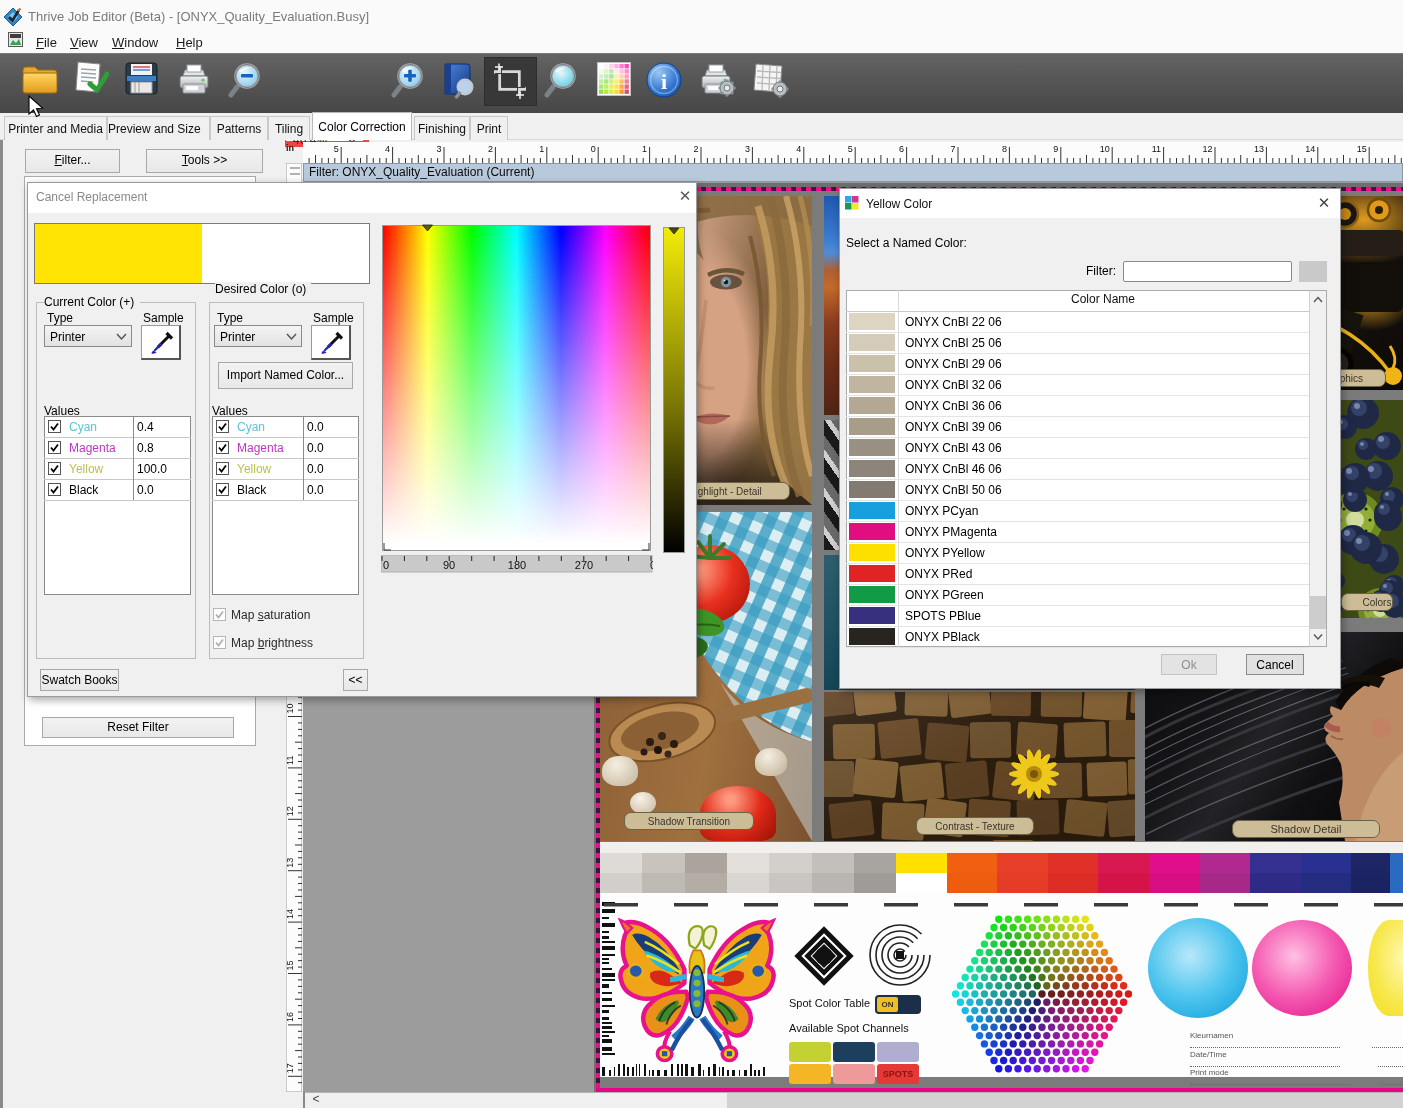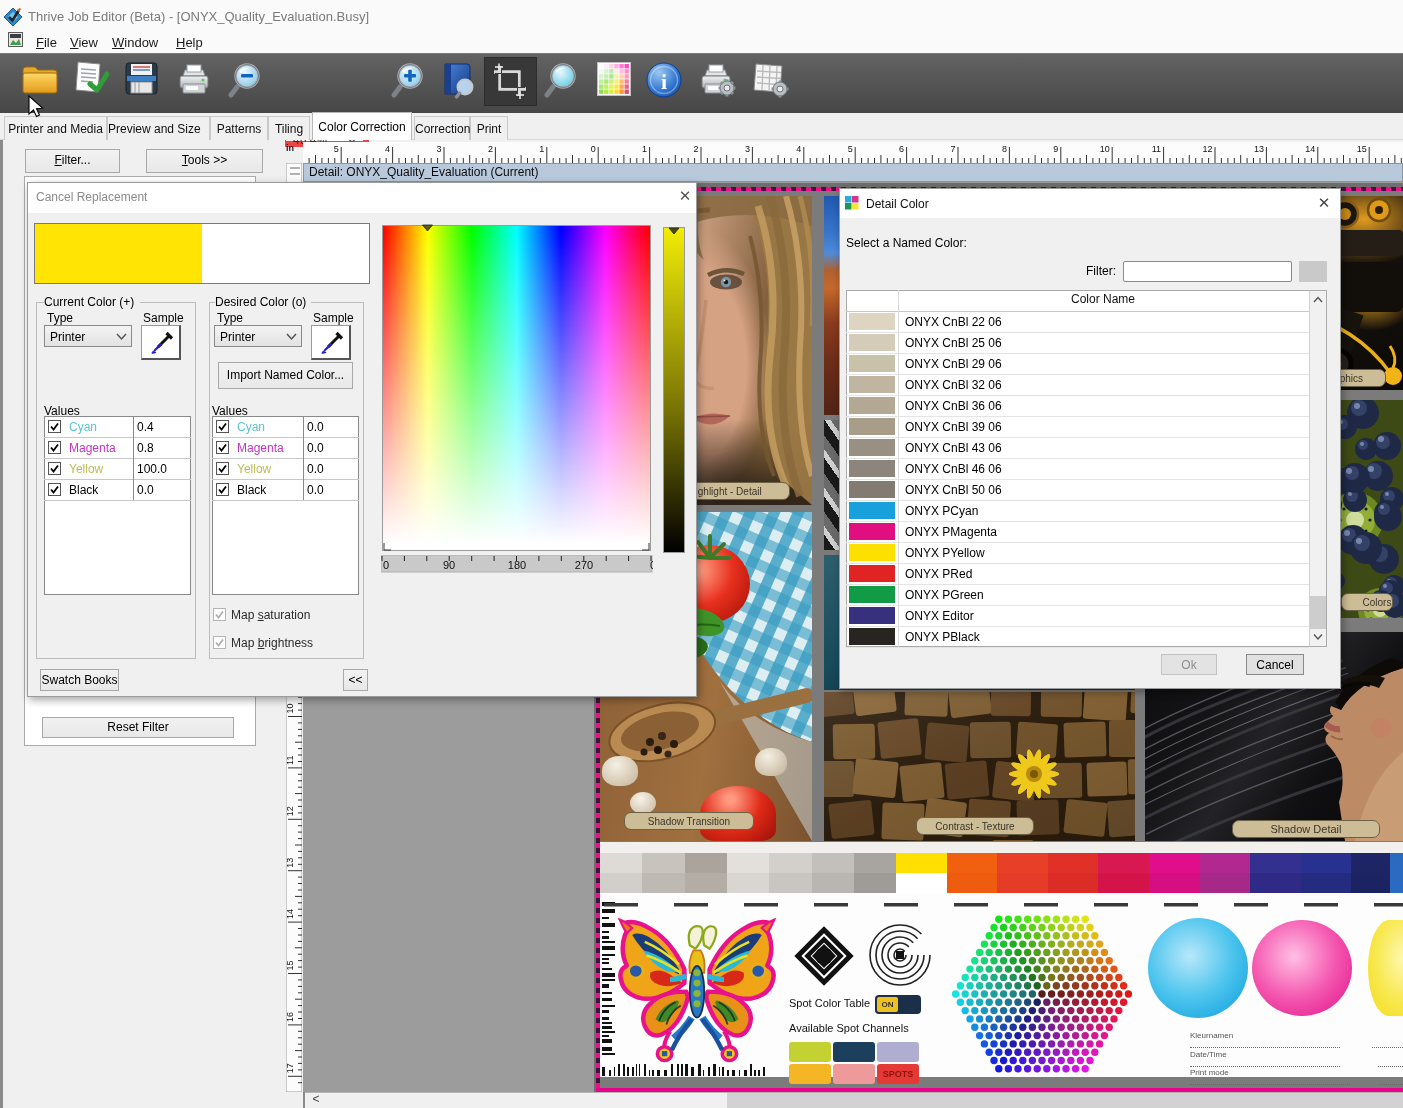--- a/index.html
+++ b/index.html
@@ -258,21 +258,21 @@
 <div style="left:210px;top:116px;width:58px;height:24px;background:#f0f0f0;border:1px solid #c9c9c9;border-bottom:none;">
     <span style="position:absolute;left:0;right:0;top:5px;text-align:center;font-size:12px;color:#111;">Patterns</span>
   </div>
 <div style="left:268px;top:116px;width:42px;height:24px;background:#f0f0f0;border:1px solid #c9c9c9;border-bottom:none;">
     <span style="position:absolute;left:0;right:0;top:5px;text-align:center;font-size:12px;color:#111;">Tiling</span>
   </div>
 <div style="left:312px;top:112px;width:100px;height:28px;background:#fff;border:1px solid #b8b8b8;border-bottom:none;z-index:3;">
     <span style="position:absolute;left:0;right:0;top:7px;text-align:center;font-size:12px;">Color Correction</span>
   </div>
 <div style="left:414px;top:116px;width:56px;height:24px;background:#f0f0f0;border:1px solid #c9c9c9;border-bottom:none;">
-    <span style="position:absolute;left:0;right:0;top:5px;text-align:center;font-size:12px;color:#111;">Correction</span>
+    <span style="position:absolute;left:0;right:0;top:5px;text-align:center;font-size:12px;color:#111;">Finishing</span>
   </div>
 <div style="left:470px;top:116px;width:38px;height:24px;background:#f0f0f0;border:1px solid #c9c9c9;border-bottom:none;">
     <span style="position:absolute;left:0;right:0;top:5px;text-align:center;font-size:12px;color:#111;">Print</span>
   </div>
 <div style="left:0px;top:140px;width:285px;height:968px;background:#f0f0f0;border-left:3px solid #8a8a8a;"></div>
 <div style="left:24px;top:176px;width:232px;height:570px;background:#fff;border:1px solid #ababab;"></div>
 <div class="btn" style="left:42px;top:717px;width:192px;height:21px;"></div>
 <div style="left:42px;top:717px;width:192px;height:21px;border:none;background:none;text-align:center;padding-top:3px;font-size:12px;">Reset Filter</div>
 <div class="btn" style="left:25px;top:149px;width:95px;height:24px;"></div>
 <div style="left:25px;top:149px;width:95px;height:24px;border:none;background:none;text-align:center;padding-top:4px;"><u>F</u>ilter...</div>
@@ -1548,31 +1548,31 @@
 <div style="left:1190px;top:1038px;width:150px;height:10px;border-bottom:1.5px dotted #6a6a6a;"></div>
 <div style="left:1190px;top:1057px;width:150px;height:10px;border-bottom:1.5px dotted #6a6a6a;"></div>
 <div style="left:1190px;top:1075px;width:160px;height:10px;border-bottom:1.5px dotted #6a6a6a;"></div>
 <div style="left:1372px;top:1038px;width:31px;height:10px;border-bottom:1.5px dotted #6a6a6a;"></div>
 <div style="left:1378px;top:1057px;width:25px;height:10px;border-bottom:1.5px dotted #6a6a6a;"></div>
 <div style="left:1380px;top:1075px;width:23px;height:10px;border-bottom:1.5px dotted #6a6a6a;"></div>
 <div style="left:1190px;top:1031px;width:60px;height:10px;font-size:8px;color:#555;">Kleurnamen</div>
 <div style="left:1190px;top:1050px;width:50px;height:10px;font-size:8px;color:#555;">Date/Time</div>
 <div style="left:1190px;top:1068px;width:55px;height:10px;font-size:8px;color:#555;">Print mode</div>
 <div style="left:303px;top:163px;width:1100px;height:19px;background:#b9c9dc;border:1px solid #8896a6;"></div>
-<div style="left:309px;top:165px;width:500px;height:15px;font-size:12px;color:#0a0a0a;">Detail: ONYX_Quality_Evaluation (Current)</div>
+<div style="left:309px;top:165px;width:500px;height:15px;font-size:12px;color:#0a0a0a;">Filter: ONYX_Quality_Evaluation (Current)</div>
 <div style="left:27px;top:182px;width:670px;height:515px;background:#f0f0f0;border:1px solid #9b9b9b;box-shadow:2px 3px 8px rgba(0,0,0,0.35);z-index:10;"></div>
 <div style="left:28px;top:183px;width:668px;height:30px;background:#fff;z-index:11;"></div>
 <div style="left:36px;top:190px;width:300px;height:16px;font-size:12px;color:#8a8a8a;z-index:12;">Cancel Replacement</div>
 <div style="left:675px;top:187px;width:20px;height:20px;font-size:15px;color:#555;z-index:12;text-align:center;">✕</div>
 <div style="left:34px;top:223px;width:336px;height:61px;z-index:12;border:1px solid #7a7a7a;background:#fff;"></div>
 <div style="left:35px;top:224px;width:167px;height:59px;z-index:12;background:#ffe404;"></div>
 <div style="left:36px;top:302px;width:160px;height:357px;z-index:12;border:1px solid #bcbcbc;"></div>
 <div style="left:209px;top:302px;width:155px;height:357px;z-index:12;border:1px solid #bcbcbc;"></div>
 <div style="left:44px;top:295px;width:96px;height:13px;z-index:12;background:#f0f0f0;font-size:12px;white-space:nowrap;">Current Color (+)</div>
-<div style="left:215px;top:295px;width:96px;height:13px;z-index:12;background:#f0f0f0;font-size:12px;white-space:nowrap;">Desired Color (o)</div>
+<div style="left:215px;top:282px;width:96px;height:13px;z-index:12;background:#f0f0f0;font-size:12px;white-space:nowrap;">Desired Color (o)</div>
 <div style="left:47px;top:311px;width:40px;height:13px;z-index:12;font-size:12px;">Type</div>
 <div style="left:143px;top:311px;width:44px;height:13px;z-index:12;font-size:12px;">Sample</div>
 <div style="left:44px;top:325px;width:88px;height:22px;z-index:12;background:linear-gradient(#f4f4f4,#e2e2e2);border:1px solid #8a8a8a;"></div>
 <div style="left:50px;top:330px;width:50px;height:13px;z-index:12;font-size:12px;">Printer</div>
 <svg style="position:absolute;left:116px;top:333px;z-index:12" width="11" height="8">
     <path d="M1 1 L5.5 6 L10 1" stroke="#555" stroke-width="1.5" fill="none"></path>
   </svg>
 <div style="left:141px;top:325px;width:40px;height:35px;z-index:12;background:#fff;border:1px solid #9a9a9a;border-right:2px solid #555;border-bottom:2px solid #555;"></div>
 <svg style="position:absolute;left:148px;top:331px;z-index:13" width="26" height="24">
 <line x1="21.5" y1="4.5" x2="10" y2="16" stroke="#111" stroke-width="3"></line>
@@ -1714,21 +1714,21 @@
     <text x="269" y="14" font-size="11" fill="#111">0</text>
   </svg>
 <div style="left:839px;top:188px;width:502px;height:501px;background:#f0f0f0;border:1px solid #9b9b9b;box-shadow:2px 3px 8px rgba(0,0,0,0.35);z-index:20;"></div>
 <div style="left:840px;top:189px;width:500px;height:29px;background:#fff;z-index:21;"></div>
 <svg style="position:absolute;left:845px;top:196px;z-index:22" width="14" height="14">
 <rect x="0" y="0" width="6.5" height="6.5" fill="#29abe2"></rect>
 <rect x="7" y="0" width="6.5" height="6.5" fill="#d4368a"></rect>
 <rect x="0" y="7" width="6.5" height="6.5" fill="#1a9850"></rect>
 <rect x="7" y="7" width="6.5" height="6.5" fill="#f5e632"></rect>
 </svg>
-<div style="left:866px;top:197px;width:120px;height:15px;z-index:22;font-size:12px;color:#111;">Detail Color</div>
+<div style="left:866px;top:197px;width:120px;height:15px;z-index:22;font-size:12px;color:#111;">Yellow Color</div>
 <div style="left:1314px;top:194px;width:20px;height:20px;z-index:22;font-size:15px;color:#444;text-align:center;">✕</div>
 <div style="left:846px;top:236px;width:160px;height:14px;z-index:22;font-size:12px;">Select a Named Color:</div>
 <div style="left:1086px;top:264px;width:34px;height:14px;z-index:22;font-size:12px;">Filter:</div>
 <div style="left:1123px;top:261px;width:169px;height:21px;z-index:22;background:#fff;border:1px solid #8a8a8a;border-radius:2px;"></div>
 <div style="left:1299px;top:261px;width:28px;height:21px;z-index:22;background:#c9c9c9;"></div>
 <div style="left:846px;top:290px;width:481px;height:357px;z-index:22;background:#fff;border:1px solid #ababab;"></div>
 <div style="left:846px;top:311px;width:463px;height:1px;z-index:22;background:#c9c9c9;"></div>
 <div style="left:898px;top:290px;width:1px;height:357px;z-index:22;background:#d9d9d9;"></div>
 <div style="left:898px;top:292px;width:410px;height:17px;z-index:22;font-size:12px;color:#111;text-align:center;">Color Name</div>
 <div style="left:849px;top:313px;width:46px;height:17px;z-index:22;background:#ddd5c2;"></div>
@@ -1767,21 +1767,21 @@
 <div style="left:849px;top:544px;width:46px;height:17px;z-index:22;background:#fee000;"></div>
 <div style="left:905px;top:546px;width:220px;height:13px;z-index:22;font-size:12px;color:#000;">ONYX PYellow</div>
 <div style="left:846px;top:563px;width:463px;height:1px;z-index:22;background:#e4e4e4;"></div>
 <div style="left:849px;top:565px;width:46px;height:17px;z-index:22;background:#e02423;"></div>
 <div style="left:905px;top:567px;width:220px;height:13px;z-index:22;font-size:12px;color:#000;">ONYX PRed</div>
 <div style="left:846px;top:584px;width:463px;height:1px;z-index:22;background:#e4e4e4;"></div>
 <div style="left:849px;top:586px;width:46px;height:17px;z-index:22;background:#109b44;"></div>
 <div style="left:905px;top:588px;width:220px;height:13px;z-index:22;font-size:12px;color:#000;">ONYX PGreen</div>
 <div style="left:846px;top:605px;width:463px;height:1px;z-index:22;background:#e4e4e4;"></div>
 <div style="left:849px;top:607px;width:46px;height:17px;z-index:22;background:#37307e;"></div>
-<div style="left:905px;top:609px;width:220px;height:13px;z-index:22;font-size:12px;color:#000;">ONYX Editor</div>
+<div style="left:905px;top:609px;width:220px;height:13px;z-index:22;font-size:12px;color:#000;">SPOTS PBlue</div>
 <div style="left:846px;top:626px;width:463px;height:1px;z-index:22;background:#e4e4e4;"></div>
 <div style="left:849px;top:628px;width:46px;height:17px;z-index:22;background:#282420;"></div>
 <div style="left:905px;top:630px;width:220px;height:13px;z-index:22;font-size:12px;color:#000;">ONYX PBlack</div>
 <div style="left:846px;top:647px;width:463px;height:1px;z-index:22;background:#e4e4e4;"></div>
 <div style="left:1309px;top:290px;width:18px;height:357px;z-index:22;background:#f1f1f1;border:1px solid #ababab;border-left:1px solid #d0d0d0;"></div>
 <svg style="position:absolute;left:1313px;top:296px;z-index:23" width="10" height="8">
     <path d="M1 6 L5 1.5 L9 6" stroke="#555" stroke-width="1.4" fill="none"></path>
   </svg>
 <svg style="position:absolute;left:1313px;top:633px;z-index:23" width="10" height="8">
     <path d="M1 1.5 L5 6 L9 1.5" stroke="#555" stroke-width="1.4" fill="none"></path>

